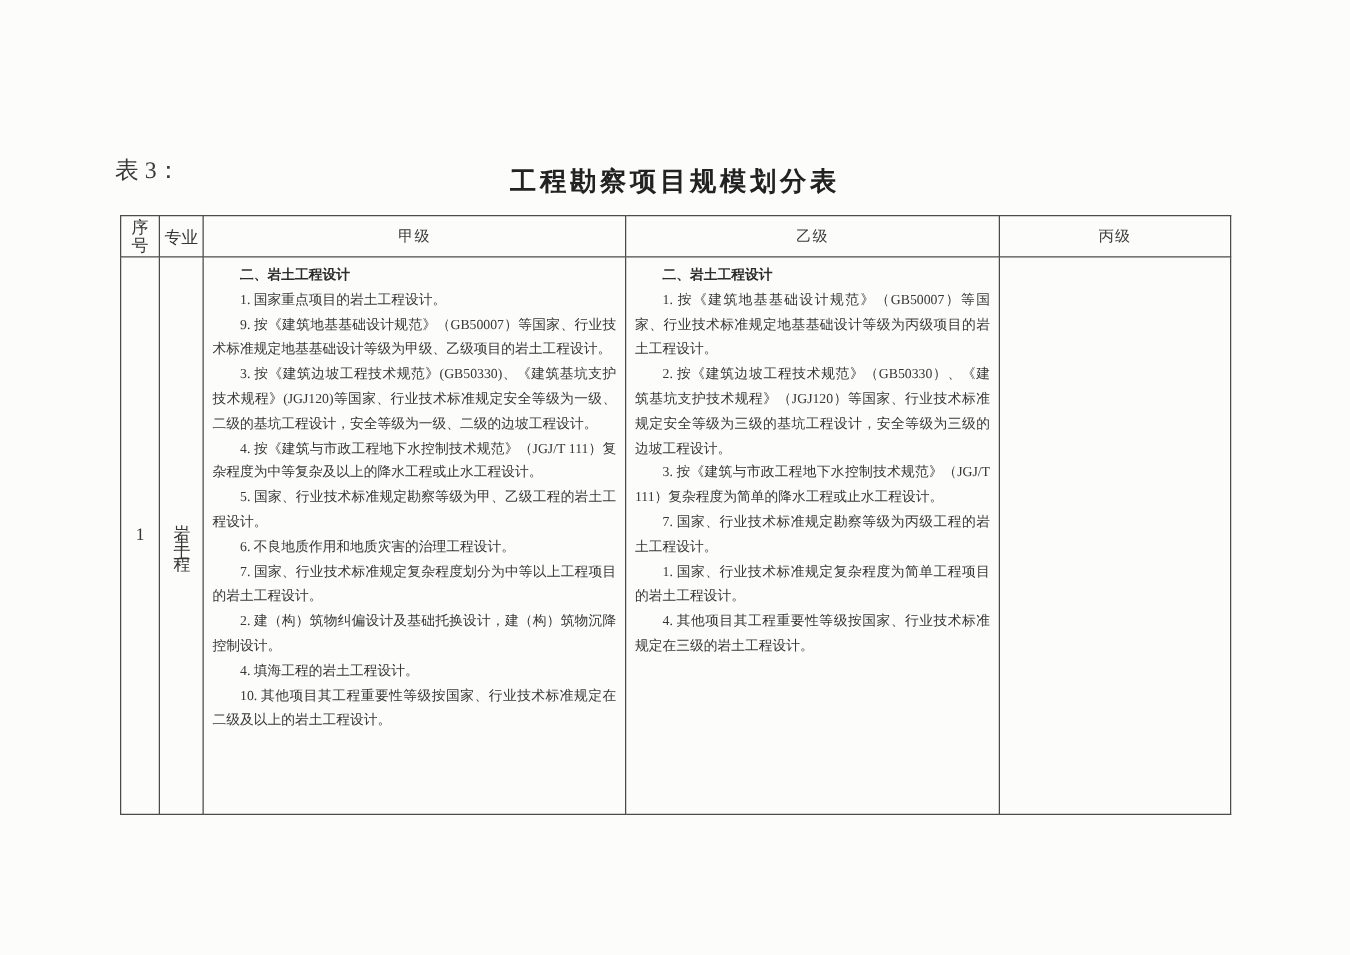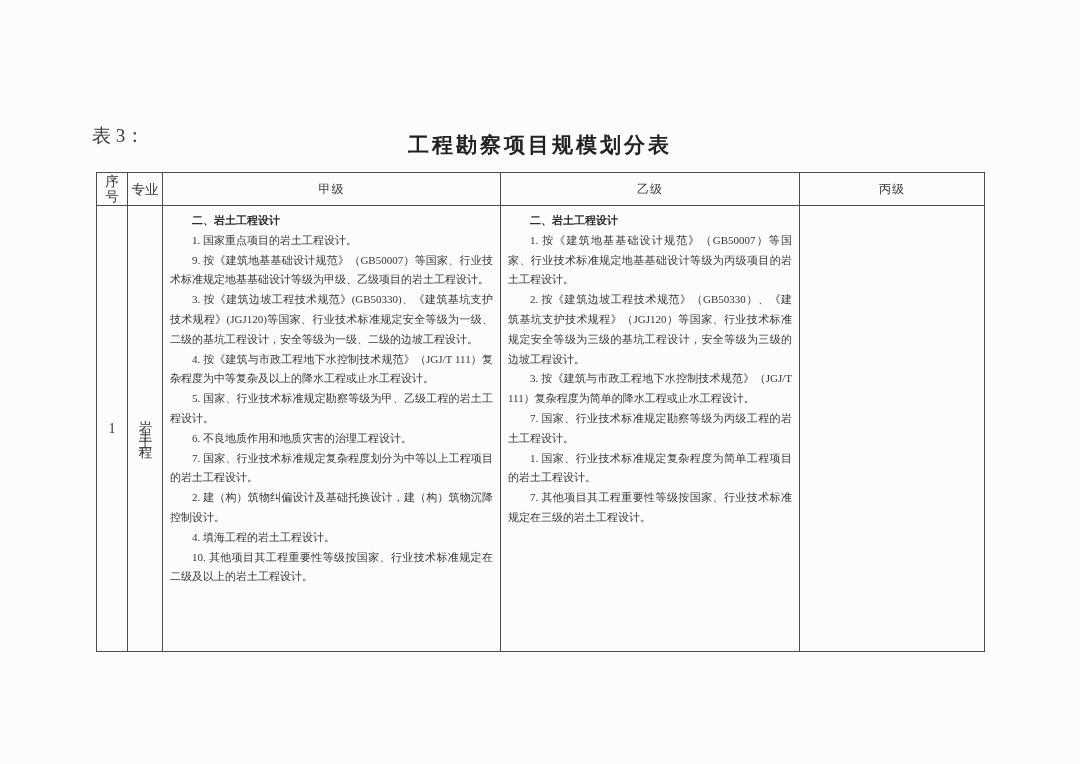--- a/index.html
+++ b/index.html
@@ -140,21 +140,21 @@
           <p class="item">4. 填海工程的岩土工程设计。</p>
           <p class="item">10. 其他项目其工程重要性等级按国家、行业技术标准规定在二级及以上的岩土工程设计。</p>
         </td>
         <td class="cell-content">
           <p class="cell-heading">二、岩土工程设计</p>
           <p class="item">1. 按《建筑地基基础设计规范》（GB50007）等国家、行业技术标准规定地基基础设计等级为丙级项目的岩土工程设计。</p>
           <p class="item">2. 按《建筑边坡工程技术规范》（GB50330）、《建筑基坑支护技术规程》（JGJ120）等国家、行业技术标准规定安全等级为三级的基坑工程设计，安全等级为三级的边坡工程设计。</p>
           <p class="item">3. 按《建筑与市政工程地下水控制技术规范》（JGJ/T 111）复杂程度为简单的降水工程或止水工程设计。</p>
           <p class="item">7. 国家、行业技术标准规定勘察等级为丙级工程的岩土工程设计。</p>
           <p class="item">1. 国家、行业技术标准规定复杂程度为简单工程项目的岩土工程设计。</p>
-          <p class="item">7. 其他项目其工程重要性等级按国家、行业技术标准规定在三级的岩土工程设计。</p>
+          <p class="item">4. 其他项目其工程重要性等级按国家、行业技术标准规定在三级的岩土工程设计。</p>
         </td>
         <td class="cell-content"></td>
       </tr>
     </tbody>
   </table>
 
 
 </div>
 
 </body></html>

